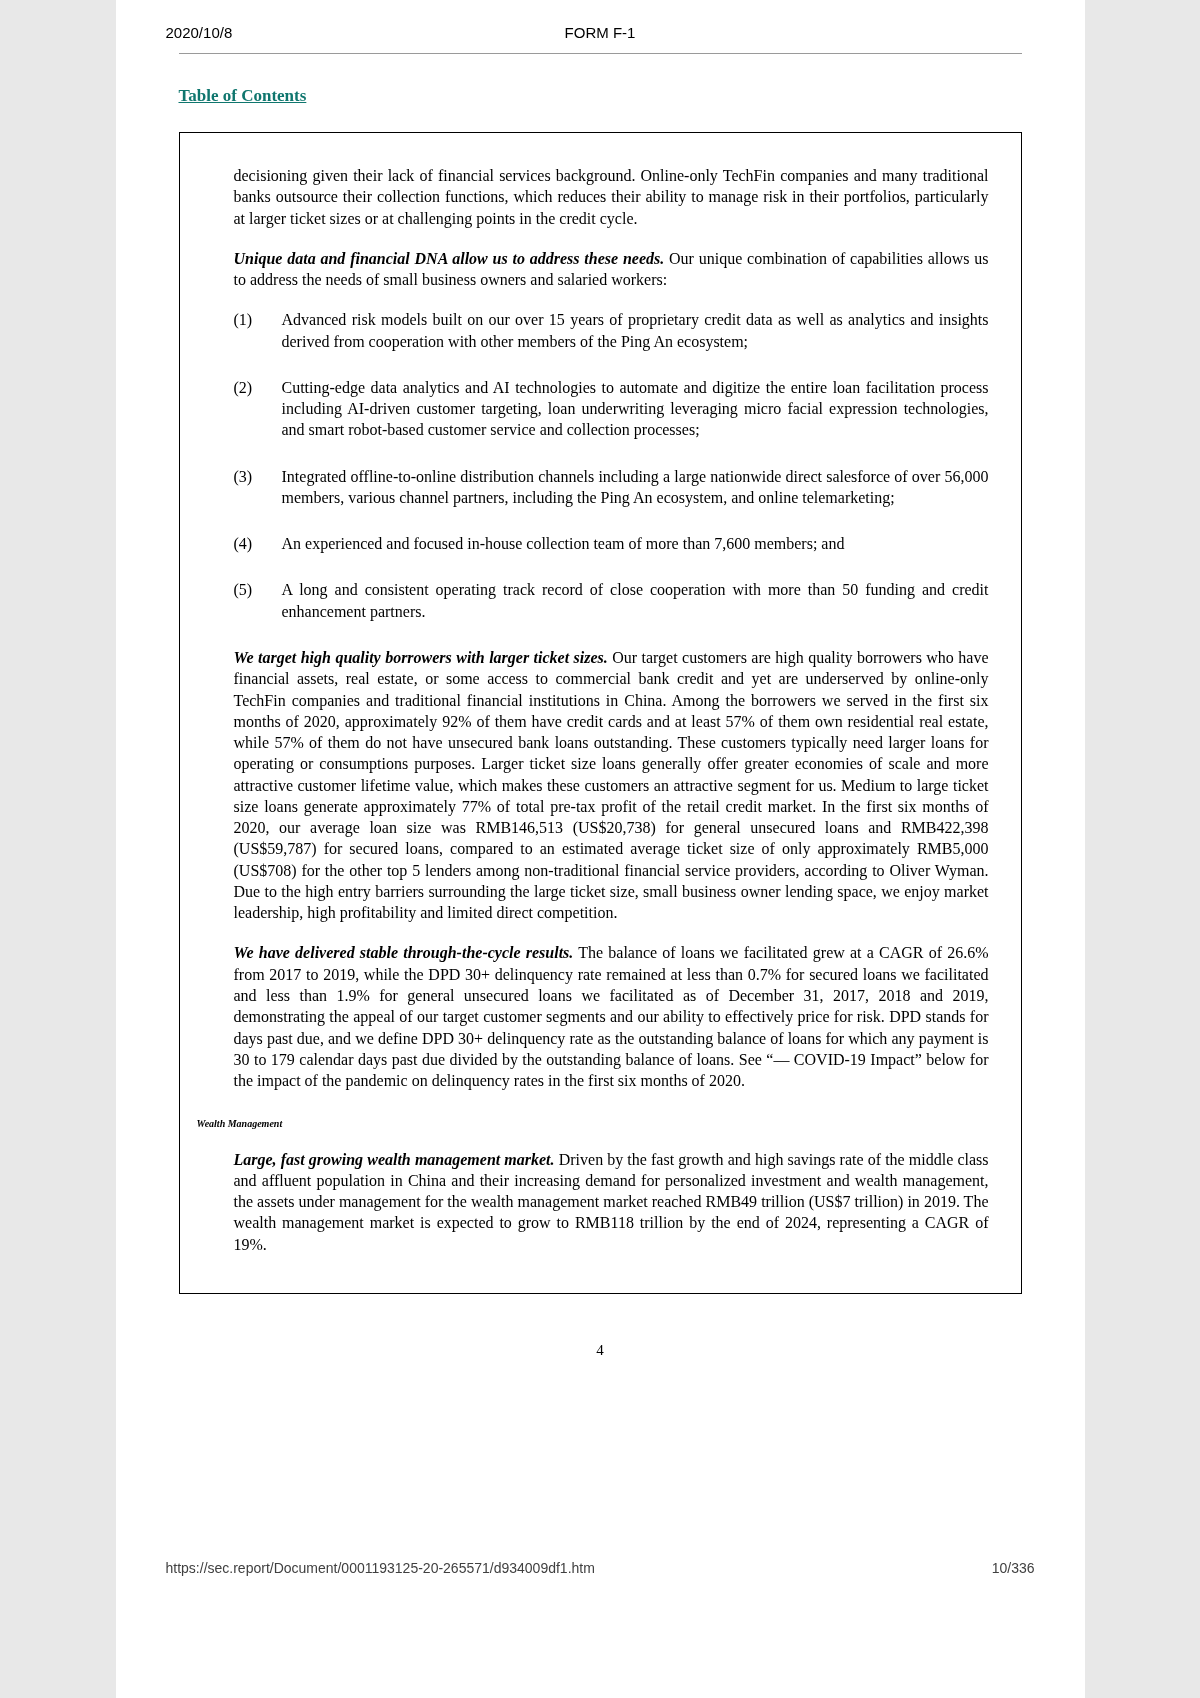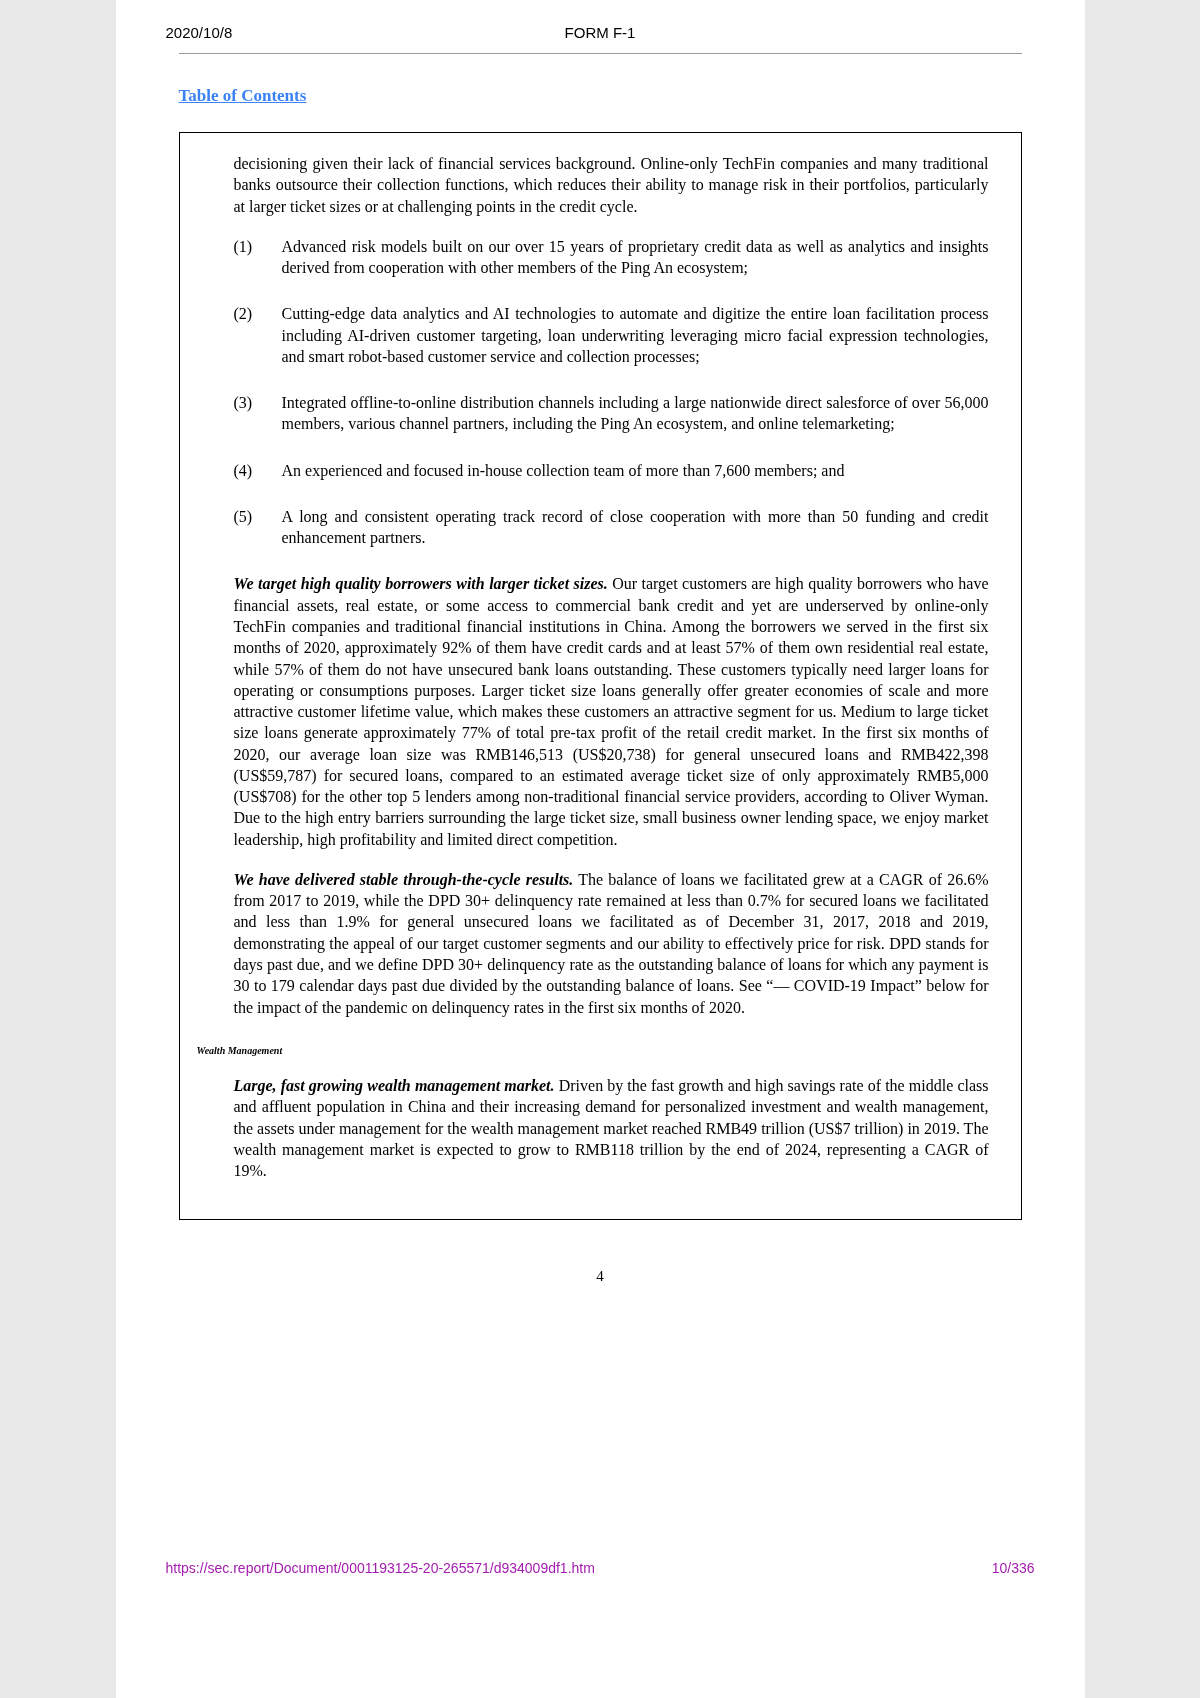--- a/index.html
+++ b/index.html
@@ -25,28 +25,28 @@
   .header .h-right { flex: 1; }
   .header-rule {
     margin: 12px 63px 0 63px;
     border-top: 1px solid #9a9a9a;
   }
   .toc-row { padding: 32px 0 0 63px; }
   .toc-link {
     font-family: "Liberation Serif", serif;
     font-weight: bold;
     font-size: 17px;
-    color: #3b82f6;
+    color: #0f766e;
     text-decoration: underline;
     cursor: pointer;
   }
   .content-box {
     margin: 26px 63px 0 63px;
     border: 1px solid #000;
-    padding: 20px 17px 22px 17px;
+    padding: 32px 17px 22px 17px;
     font-size: 16px;
     line-height: 1.33;
   }
   .para {
     margin: 0 15px 19px 37px;
     text-align: justify;
   }
   .lead {
     font-weight: bold;
     font-style: italic;
@@ -77,21 +77,21 @@
   .footer {
     position: absolute;
     left: 0;
     right: 0;
     bottom: 122px;
     display: flex;
     justify-content: space-between;
     padding: 0 50px;
     font-family: "Liberation Sans", sans-serif;
     font-size: 14px;
-    color: #a21caf;
+    color: #404040;
   }
 </style>
 </head>
 <body>
 
 <div class="page">
 
   <div class="header">
     <span class="h-left">2020/10/8</span>
     <span class="h-center">FORM F-1</span>
@@ -101,20 +101,21 @@
   <div class="header-rule"></div>
 
   <div class="toc-row">
     <a class="toc-link" href="#">Table of Contents</a>
   </div>
 
   <div class="content-box">
 
     <p class="para">decisioning given their lack of financial services background. Online-only TechFin companies and many traditional banks outsource their collection functions, which reduces their ability to manage risk in their portfolios, particularly at larger ticket sizes or at challenging points in the credit cycle.</p>
 
+    <p class="para"><span class="lead">Unique data and financial DNA allow us to address these needs.</span><span> Our unique combination of capabilities allows us to address the needs of small business owners and salaried workers:</span></p>
 
     <div class="list-item">
       <span class="num">(1)</span>
       <span class="item-text">Advanced risk models built on our over 15 years of proprietary credit data as well as analytics and insights derived from cooperation with other members of the Ping An ecosystem;</span>
     </div>
 
     <div class="list-item">
       <span class="num">(2)</span>
       <span class="item-text">Cutting-edge data analytics and AI technologies to automate and digitize the entire loan facilitation process including AI-driven customer targeting, loan underwriting leveraging micro facial expression technologies, and smart robot-based customer service and collection processes;</span>
     </div>

